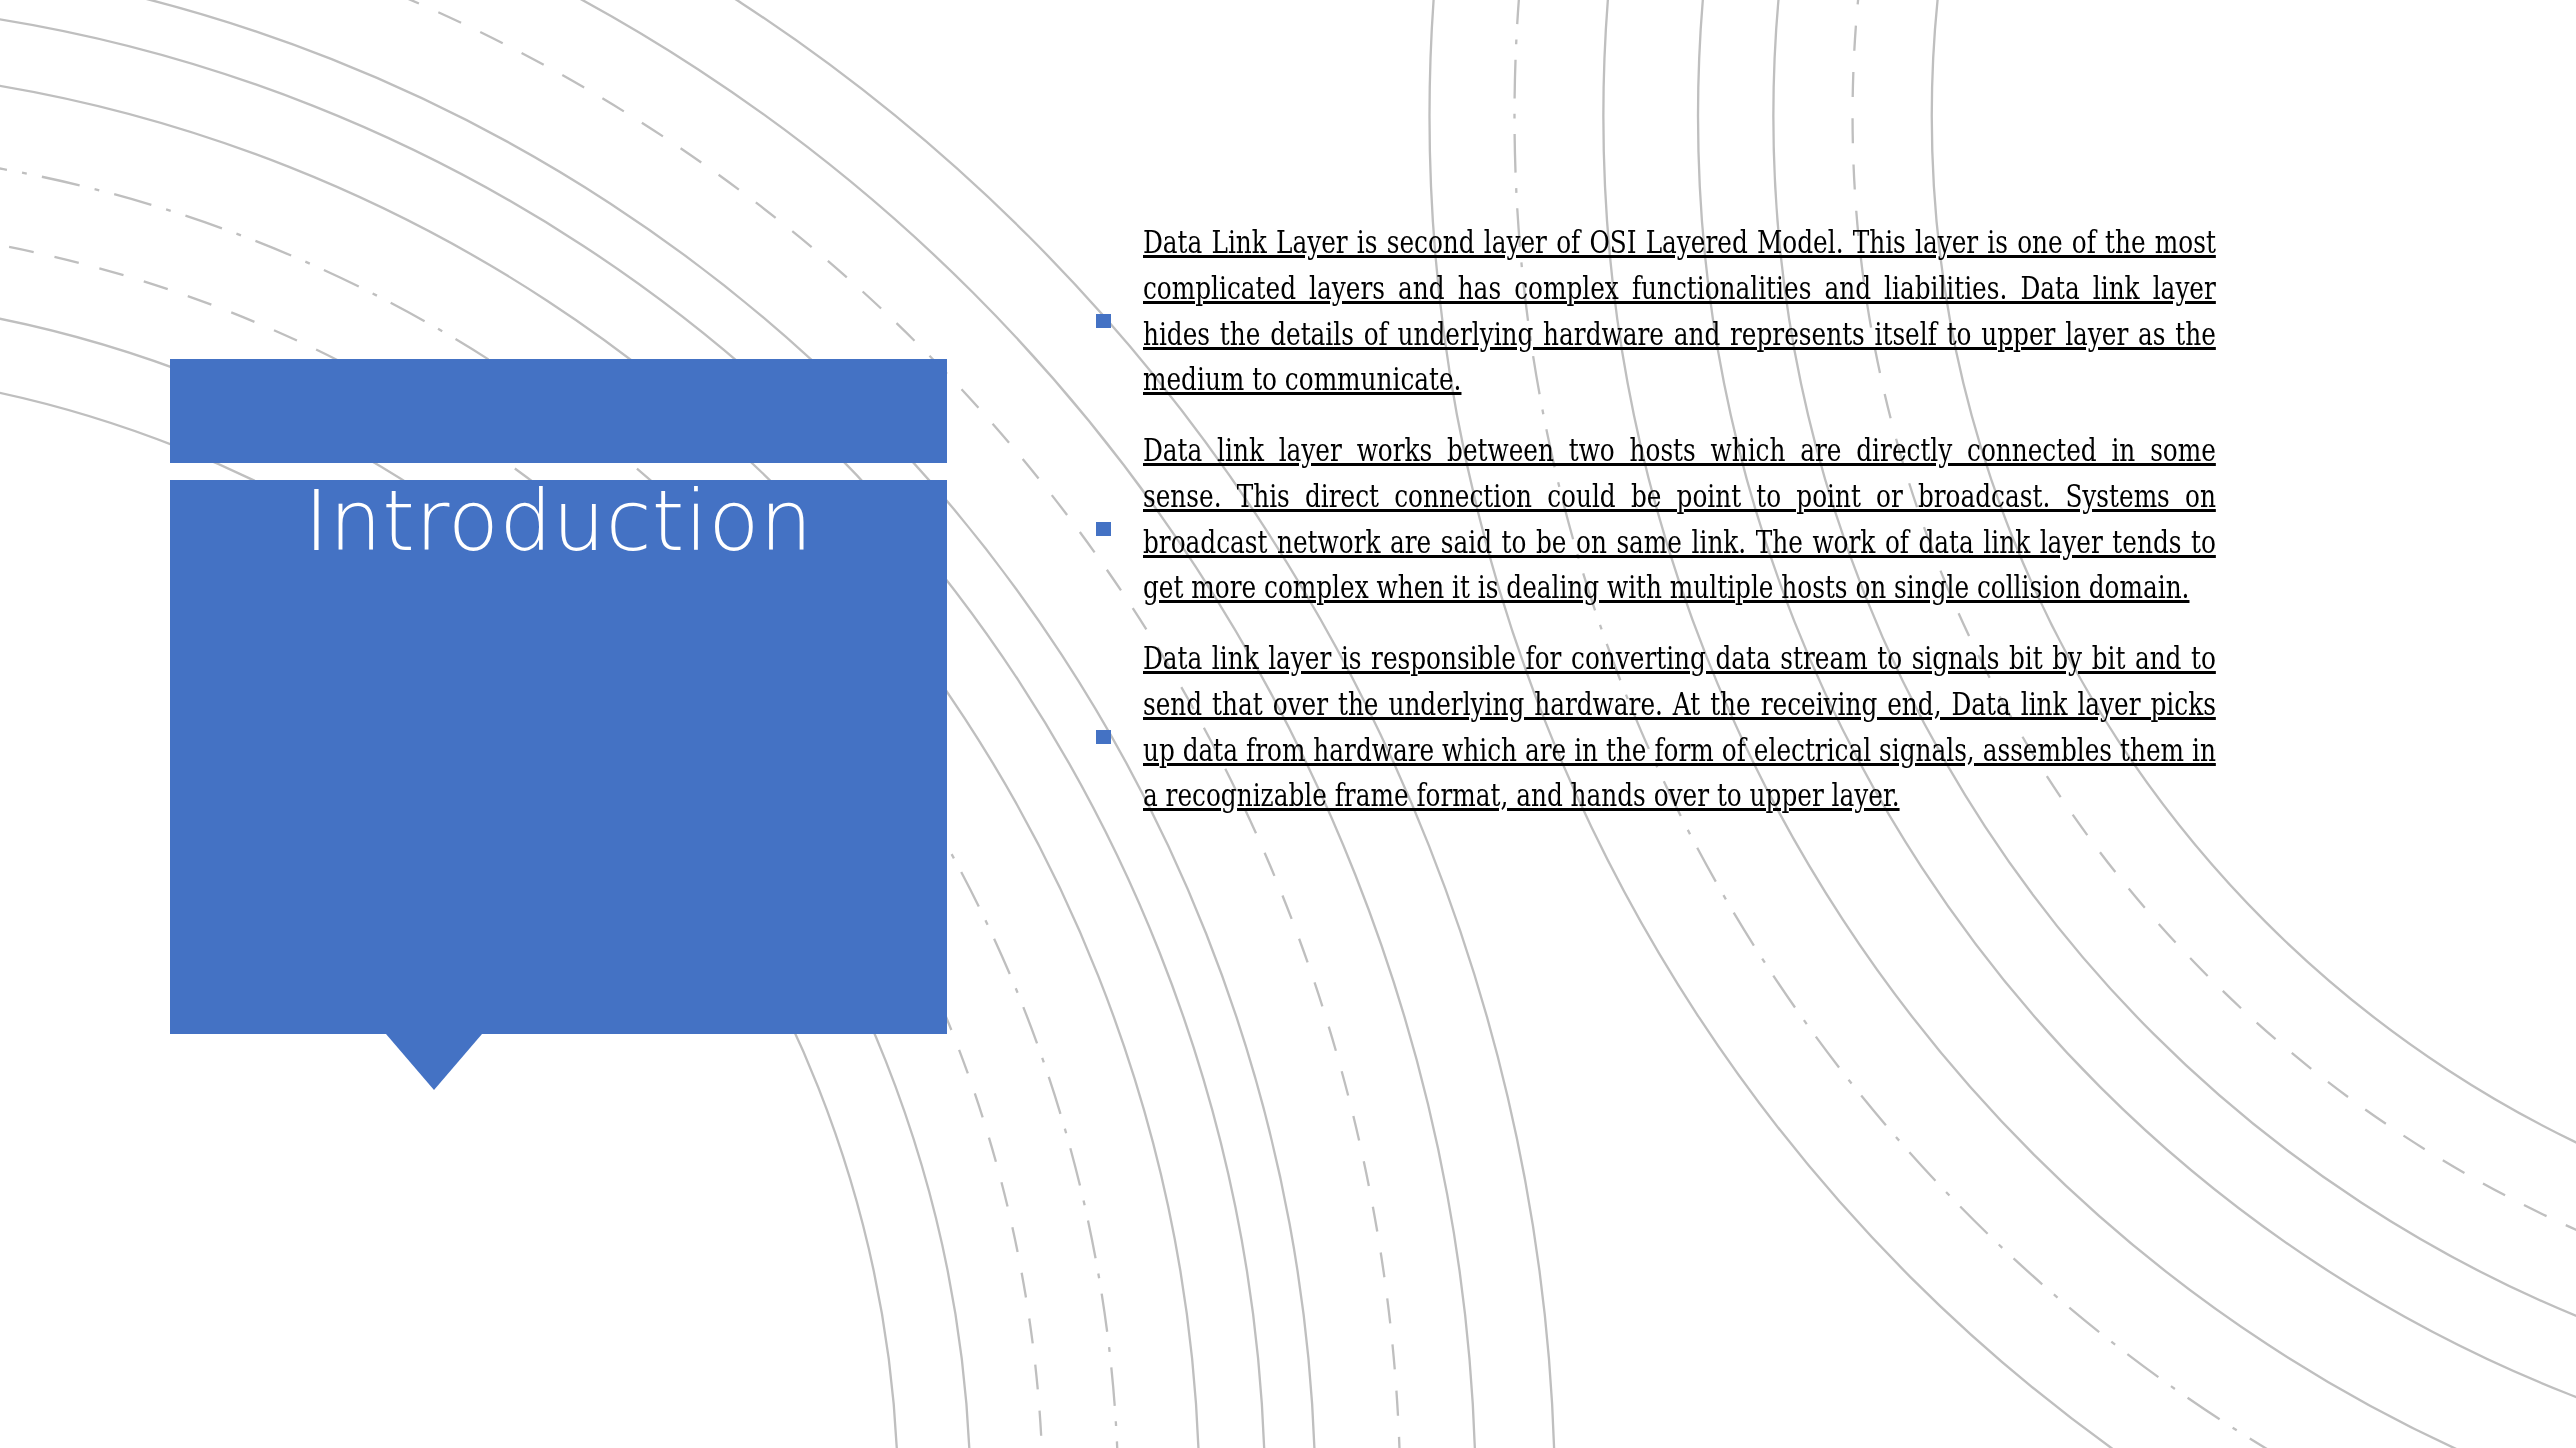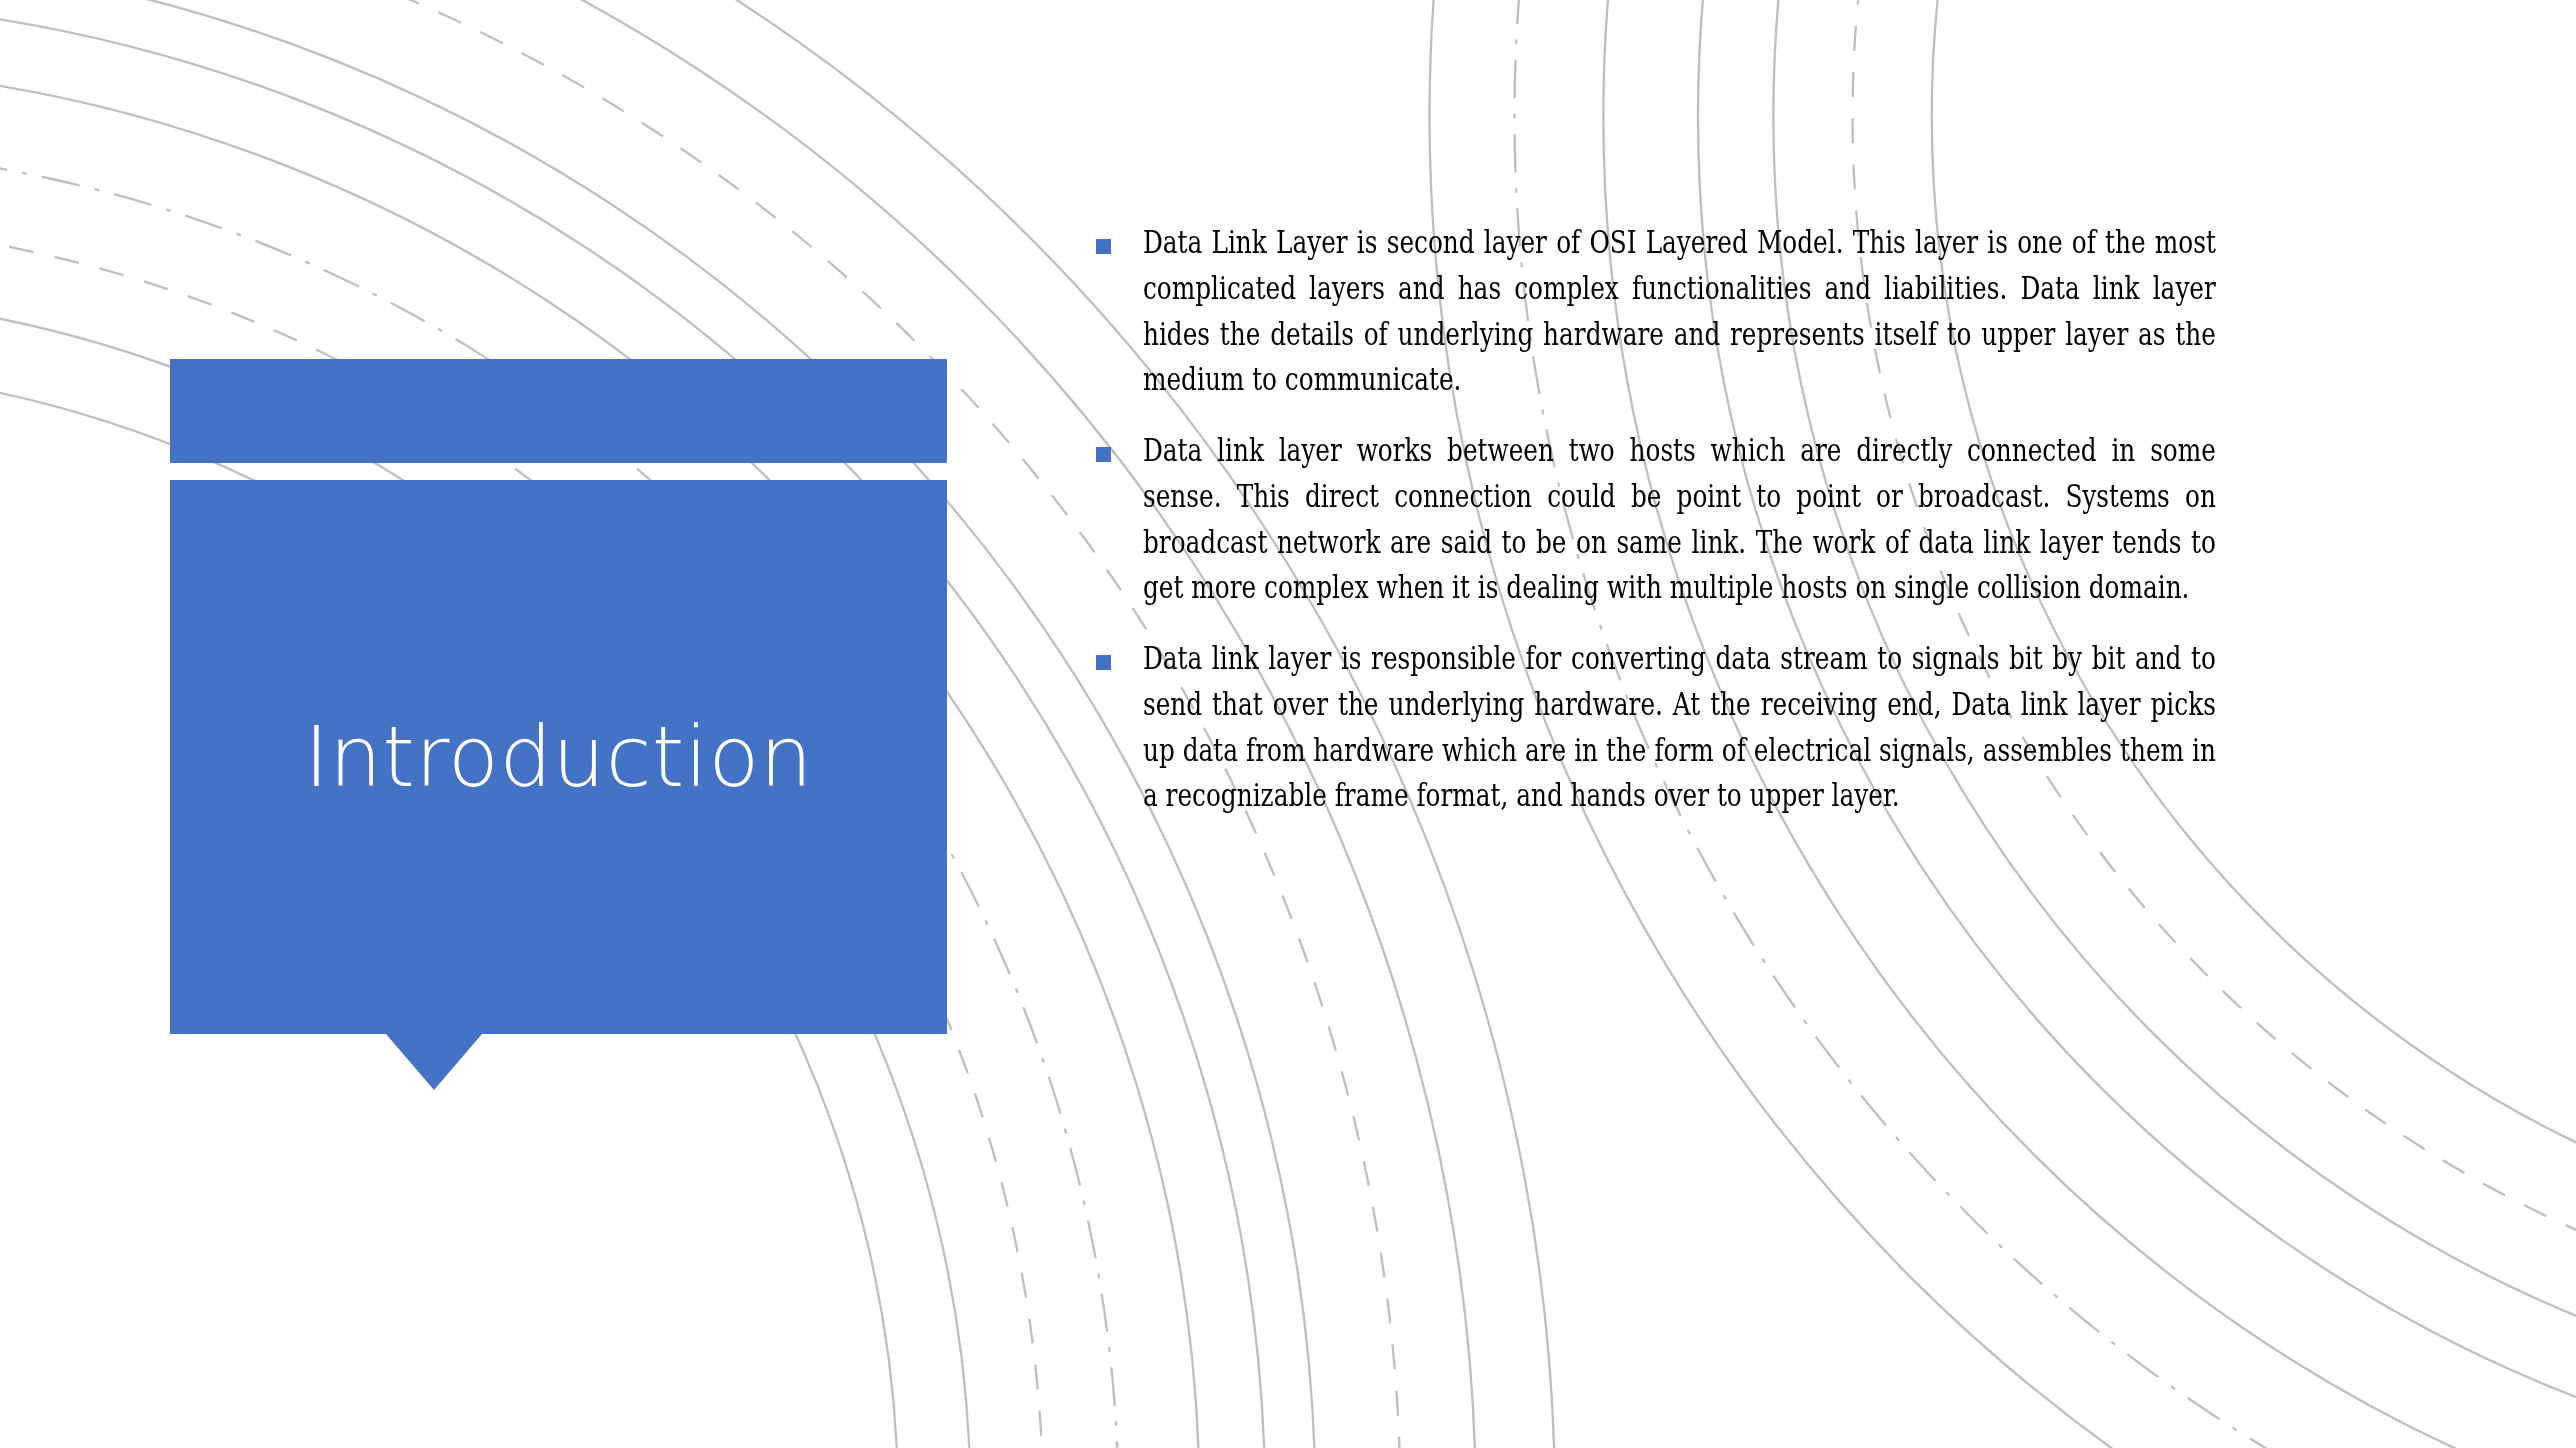--- a/index.html
+++ b/index.html
@@ -41,21 +41,21 @@
     width: 777px;
     height: 17.4px;
     background: transparent;
   }
   .callout-body {
     position: relative;
     width: 777px;
     height: 554px;
     background: #4472C4;
     display: flex;
-    align-items: center;
+    align-items: flex-start;
     justify-content: center;
   }
   .callout-title {
     color: #ffffff;
     font-family: "DejaVu Sans", "Liberation Sans", sans-serif;
     font-weight: 300;
     font-size: 83px;
     letter-spacing: 0.5px;
     line-height: 1;
     white-space: nowrap;
@@ -73,22 +73,23 @@
 
   
   .body-col {
     position: absolute;
     left: 1096px;
     top: 220px;
     width: 1294px;
   }
   .bullet-item {
     display: flex;
-    align-items: flex-start;
+    align-items: center;
     margin-bottom: 25px;
+    text-decoration: underline;
   }
   .bullet-marker {
     flex: 0 0 auto;
     width: 14.5px;
     height: 14.5px;
     background: #4472C4;
     margin-top: 19.3px;
     margin-right: 32px;
   }
   .bullet-text {

